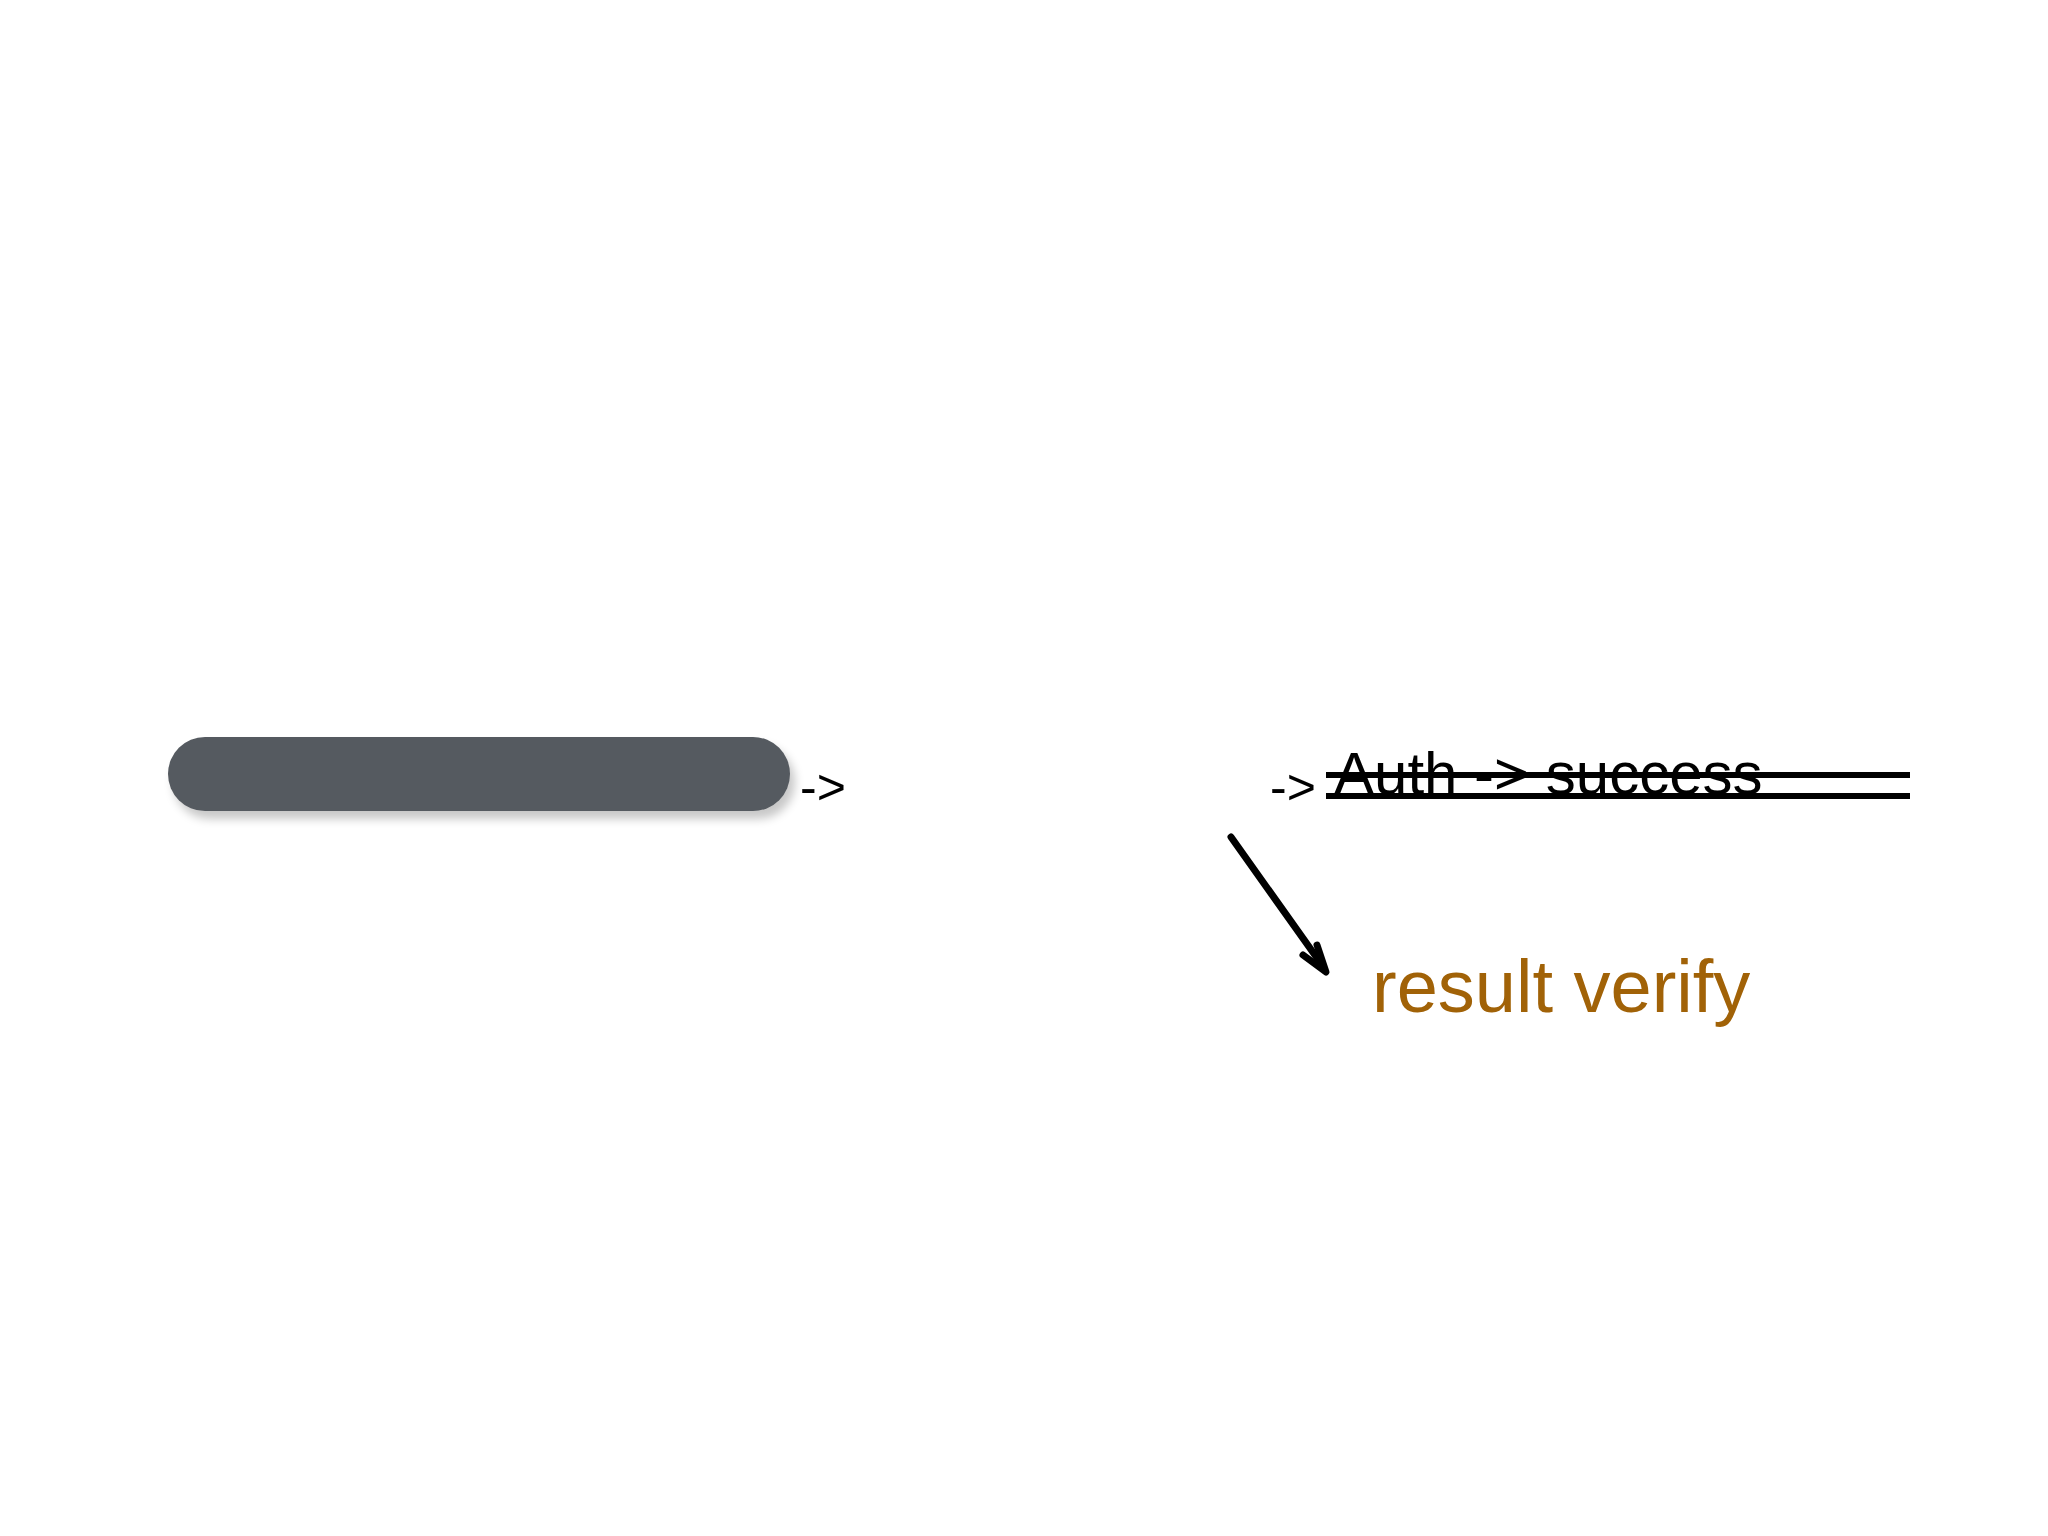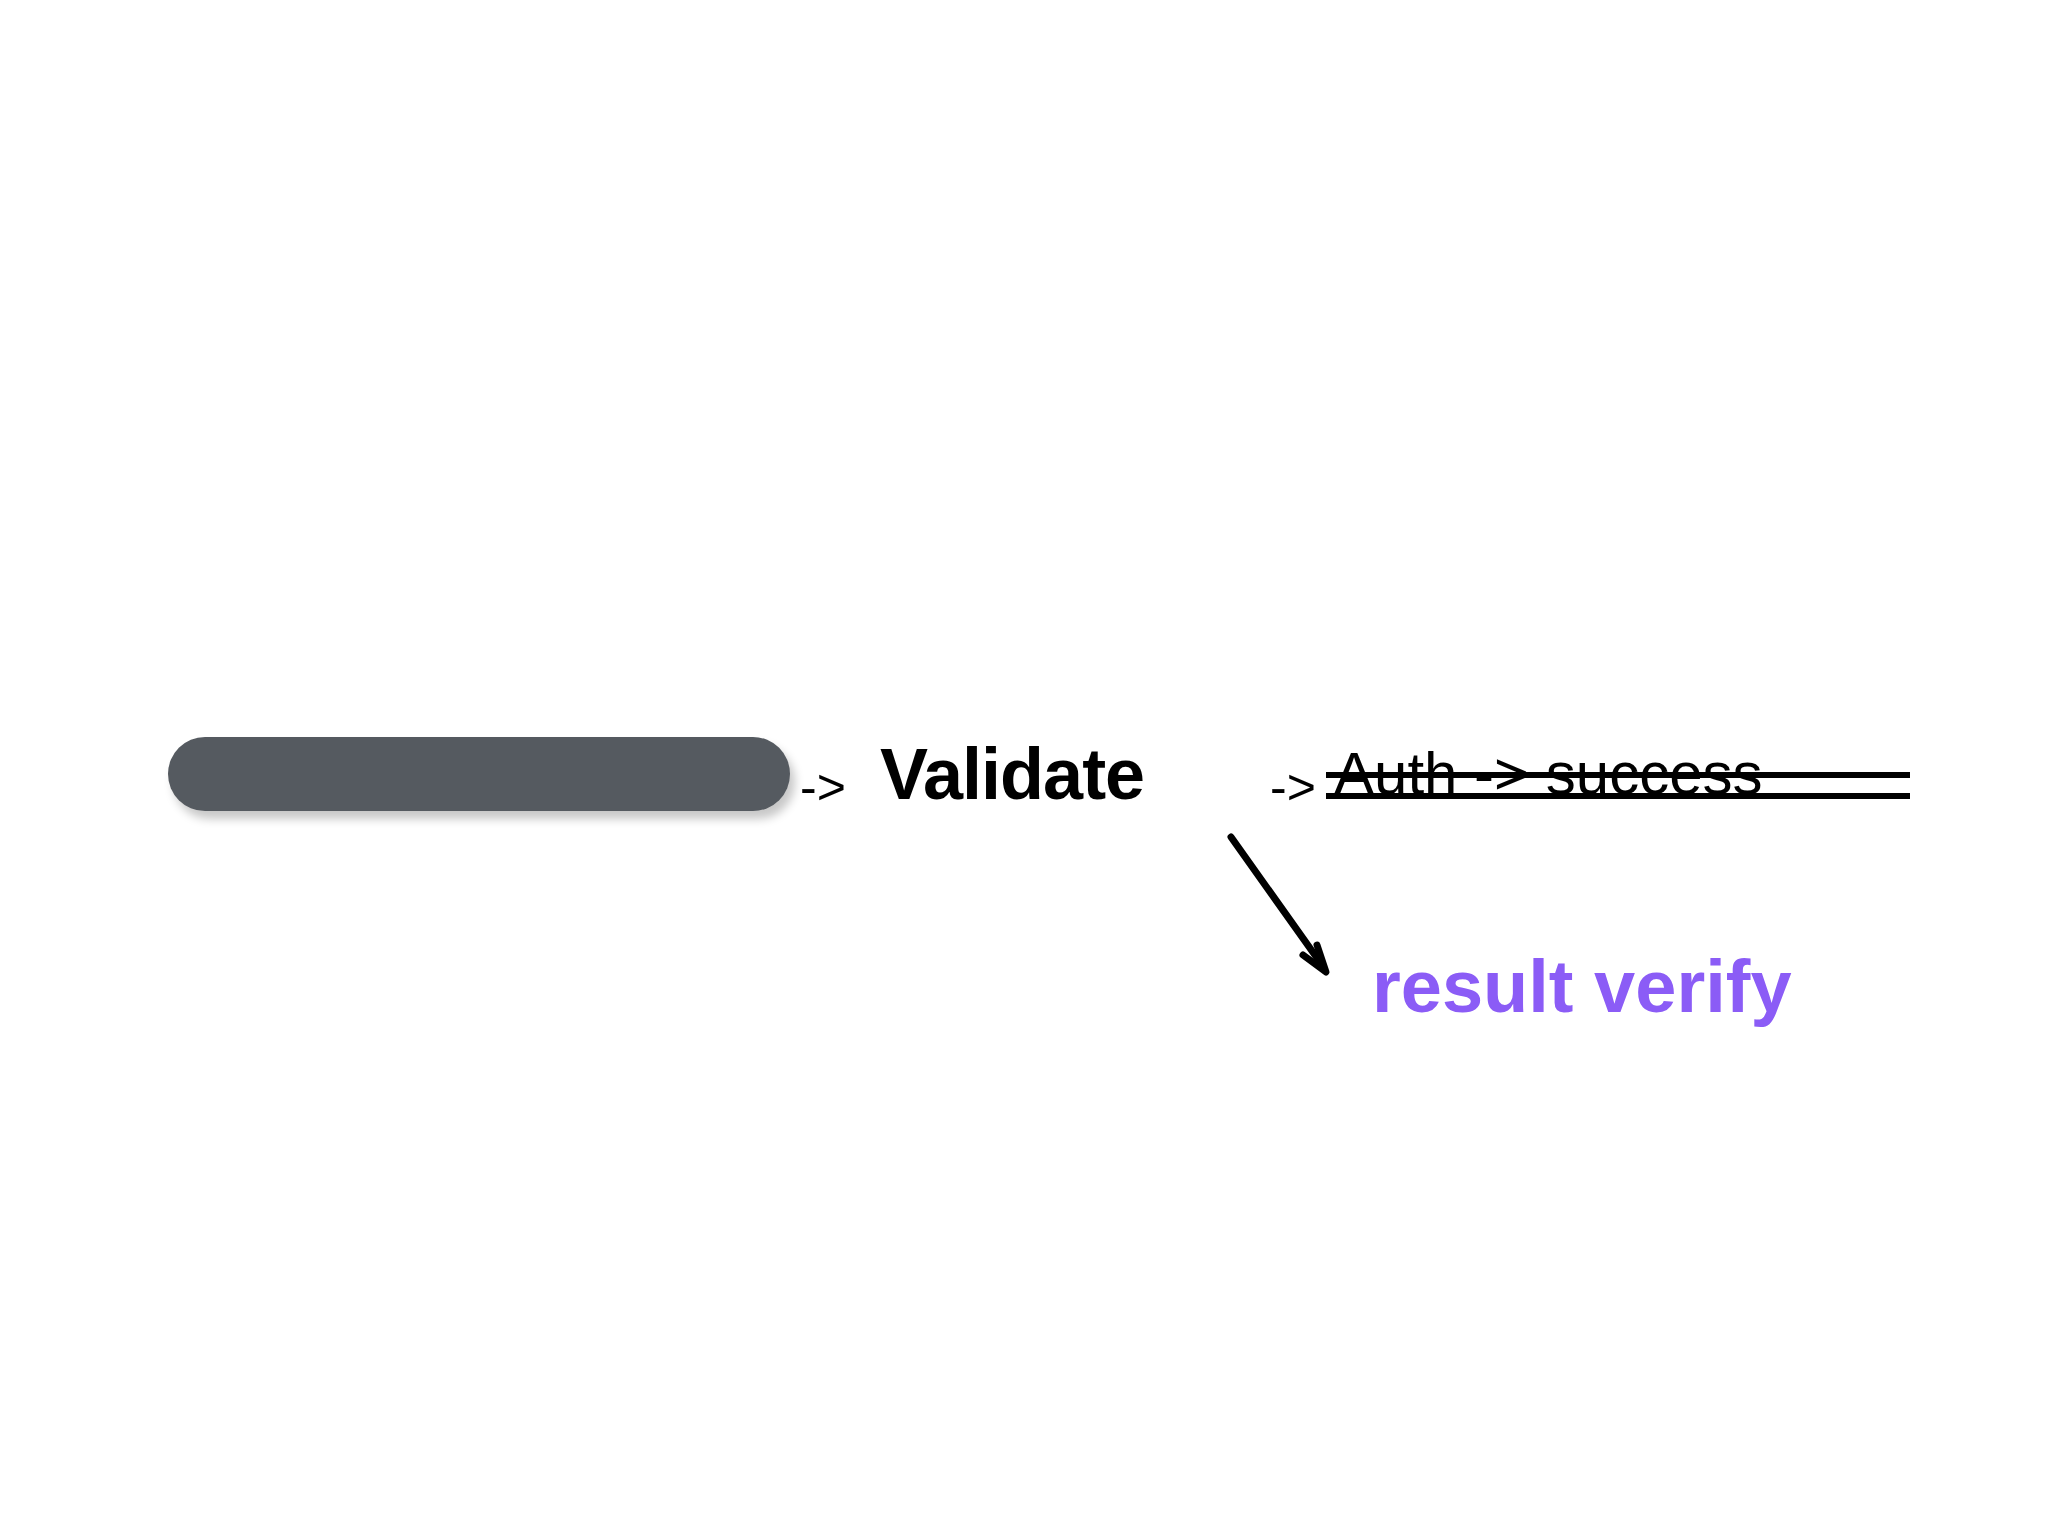--- a/index.html
+++ b/index.html
@@ -125,40 +125,39 @@
     height: 190px;
     pointer-events: none;
   }
 
   
   .label-result-verify {
     position: absolute;
     left: 1372px;
     top: 950px;
     font-size: 74px;
-    font-weight: bold;
-    color: #8b5cf6;
+    font-weight: normal;
+    color: #a16207;
     white-space: nowrap;
     line-height: 1;
   }
 </style>
 </head>
 <body>
 
 <div id="canvas">
 
 
   <div class="redaction-group">
     <div class="redacted-text">p g</div>
     <div class="redaction-bar"></div>
   </div>
 
   <div class="arrow-text arrow-1">-&gt;</div>
 
-  <div class="label-validate">Validate</div>
 
   <div class="arrow-text arrow-2">-&gt;</div>
 
   <div class="struck-group">
     <div class="struck-text">Auth -&gt; success</div>
     <div class="strike-line strike-line-upper"></div>
     <div class="strike-line strike-line-lower"></div>
   </div>
 
   <svg class="diagonal-arrow" viewBox="0 0 180 190">

